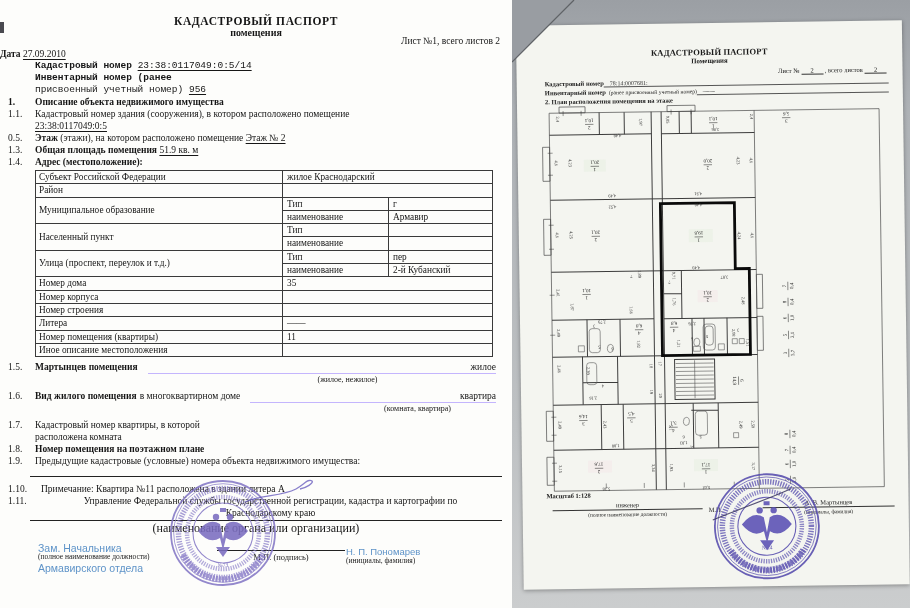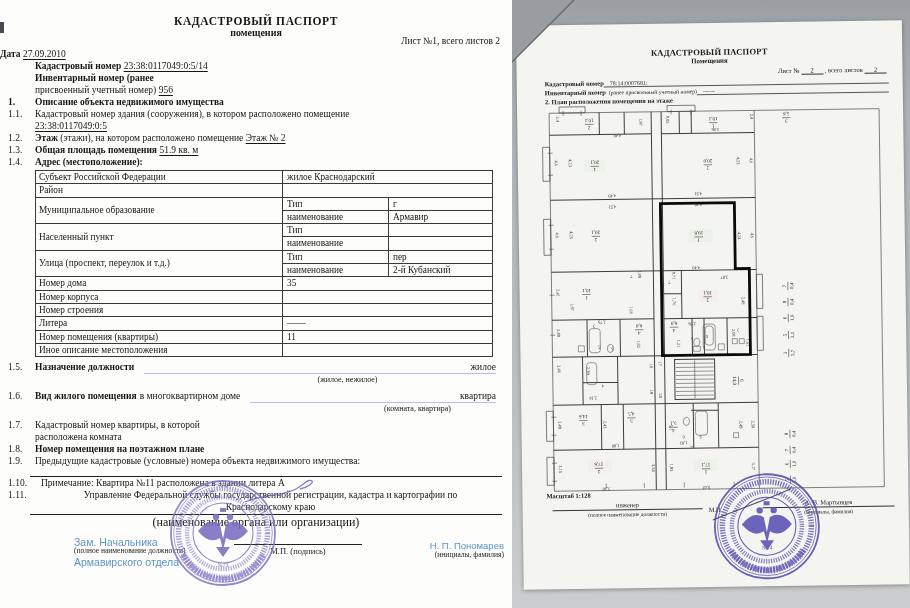--- a/index.html
+++ b/index.html
@@ -11,51 +11,51 @@
   .edge-mark{position:absolute;left:0;top:22px;width:4px;height:11px;background:#4a4a50;}
   .lp-title{margin-top:15px;text-align:center;font-weight:bold;font-size:11.5px;letter-spacing:.6px;}
   .lp-sub{text-align:center;font-weight:bold;font-size:10px;}
   .lp-sheet{position:absolute;top:35px;right:12px;font-size:9.5px;text-align:right;}
   .lp-date{margin-top:9px;text-align:left;}
   .lp-row{display:flex;margin-left:35px;margin-right:12px;}
   .lp-row.numd{margin-left:8px;}
   .sn{flex:0 0 27px;}
   .b{font-weight:bold;}
   .u{text-decoration:underline;text-underline-offset:1.5px;}
-  .lp-plain{margin-left:35px;margin-right:12px;}
+  .lp-plain{margin-left:35px;margin-right:12px;font-family:Liberation Mono, monospace;}
 
   .addr-table{margin:2px 0 0 35px;width:458px;border:1px solid #3a3a3a;font-size:9.3px;box-sizing:border-box;}
   .at-row{display:flex;border-top:1px solid #3a3a3a;}
   .at-row:first-child{border-top:none;}
   .at-label{flex:0 0 243px;border-right:1px solid #3a3a3a;padding-left:3px;line-height:12.3px;display:flex;align-items:center;}
   .at-value{flex:1;padding-left:4px;line-height:12.3px;}
   .at-dbl{flex:1;}
   .at-sub{display:flex;line-height:12.3px;}
   .at-sub.last{border-top:1px solid #3a3a3a;}
   .at-sublabel{flex:0 0 101px;border-right:1px solid #3a3a3a;padding-left:4px;}
   .at-subvalue{flex:1;padding-left:4px;}
 
   .gap{margin-top:4px;}
   .fill-line{flex:1;text-align:right;border-bottom:1px solid #c4b5fd;margin-right:4px;}
   .hint-row{display:flex;margin-left:35px;margin-right:12px;font-size:8px;}
   .hint-c{flex:1;text-align:center;}
   .rule{margin:9px 10px 0 30px;border-top:1px solid #222;}
   .center-t{flex:1;text-align:center;}
   .small-cap{text-align:center;font-size:12px;margin-top:1px;}
 
-  .sig-area{display:flex;margin-top:8px;position:relative;padding-left:36px;}
+  .sig-area{display:flex;margin-top:8px;position:relative;}
   .sig-left{margin-left:38px;width:178px;}
   .blue{color:#5e93c8;font-family:"Liberation Sans",sans-serif;}
   .pos1{font-size:10.5px;}
   .pos2{font-size:10.5px;margin-top:-1px;}
   .cap{font-size:7.5px;color:#222;margin-top:-3px;}
   .sig-center{flex:1;text-align:center;}
   .mp-line{width:128px;margin:8px auto 0;border-top:1px solid #222;}
   .mp-label{font-size:8.5px;}
-  .sig-right{width:158px;text-align:right;margin-right:8px;}
+  .sig-right{width:158px;text-align:left;margin-right:8px;}
   .name{font-size:9.5px;margin-top:4px;}
 
   .stamp{position:absolute;opacity:.88;}
   .stamp-left{left:167px;top:477px;}
   .sigstroke-left{position:absolute;left:0;top:0;width:512px;height:608px;pointer-events:none;}
 
   
   .page-right{position:absolute;left:512px;top:0;width:398px;height:608px;background:linear-gradient(180deg,#9b9fa4 0%,#aeb2b6 18%,#bec1c3 70%,#cbcdce 100%);overflow:hidden;}
   .photo-page{position:absolute;left:7px;top:23px;width:386px;height:564px;background:#f4f5f0;transform:rotate(-0.8deg);transform-origin:50% 40%;box-shadow:0 1px 4px rgba(0,0,0,.35);color:#1b1b1b;}
   .corner{position:absolute;left:0;top:0;pointer-events:none;}
@@ -112,21 +112,21 @@
       <span class="b">Описание объекта недвижимого имущества</span>
     </div>
     <div class="lp-row numd">
       <span class="sn">1.1.</span>
       <span>
         <span>Кадастровый номер здания (сооружения), в котором расположено помещение</span><br>
         <span class="u">23:38:0117049:0:5</span>
       </span>
     </div>
     <div class="lp-row numd">
-      <span class="sn">1.2.</span>
+      <span class="sn">0.5.</span>
       <span>
         <span class="b">Этаж</span>
         <span>(этажи), на котором расположено помещение</span>
         <span class="u">Этаж № 2</span>
       </span>
     </div>
     <div class="lp-row numd">
       <span class="sn">1.3.</span>
       <span>
         <span class="b">Общая площадь помещения</span>
@@ -207,21 +207,21 @@
           <div class="at-value single">11</div>
         </div>
         <div class="at-row">
           <div class="at-label">Иное описание местоположения</div>
           <div class="at-value single"></div>
         </div>
       </div>
 
     <div class="lp-row numd gap">
       <span class="sn">1.5.</span>
-      <span class="b" style="padding-right:10px">Назначение должности</span>
+      <span class="b" style="padding-right:10px">Мартынцев помещения</span>
       <span class="fill-line">жилое</span>
     </div>
     <div class="hint-row">
       <span style="flex:0 0 160px"></span>
         <span class="hint-c">(жилое, нежилое)</span>
     </div>
 
     <div class="lp-row numd gap">
       <span class="sn">1.6.</span>
       <span class="b">Вид жилого помещения</span>
@@ -242,21 +242,21 @@
     </div>
     <div class="lp-row numd">
       <span class="sn">1.8.</span>
       <span class="b">Номер помещения на поэтажном плане</span>
     </div>
     <div class="lp-row numd">
       <span class="sn">1.9.</span>
       <span>Предыдущие кадастровые (условные) номера объекта недвижимого имущества:</span>
     </div>
     <div class="rule"></div>
-    <div class="lp-row numd" style="margin-top:0">
+    <div class="lp-row numd" style="margin-top:6px">
       <span class="sn" style="flex-basis:33px">1.10.</span>
       <span>Примечание: Квартира №11 расположена в здании литера А</span>
     </div>
     <div class="lp-row numd">
       <span class="sn" style="flex-basis:33px">1.11.</span>
       <span class="center-t">
         <span>Управление Федеральной службы государственной регистрации, кадастра и картографии по</span><br>
         <span>Краснодарскому краю</span>
       </span>
     </div>

